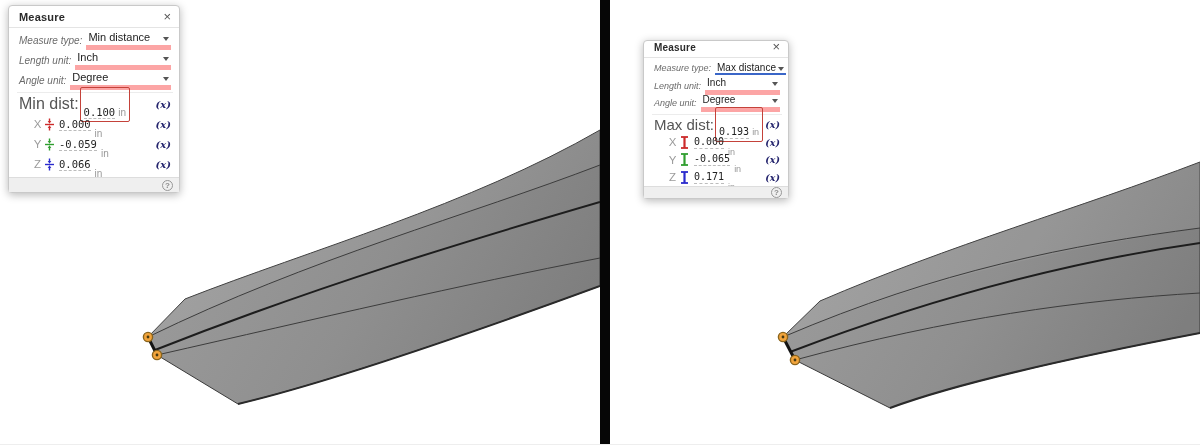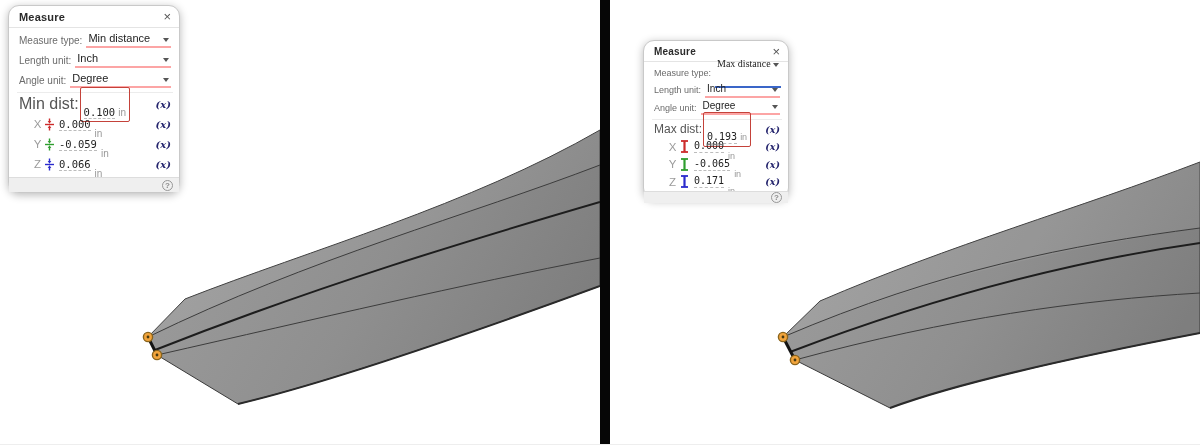--- a/index.html
+++ b/index.html
@@ -7,51 +7,51 @@
   body { background:#ffffff; font-family:"Liberation Sans",sans-serif; position:relative; border-bottom:1px solid #eee; }
 
   .viewport { position:absolute; top:0; bottom:0; background:#fff; overflow:hidden; }
   .vp-left  { left:0; width:600px; }
   .vp-right { left:610px; width:590px; }
   .divider  { position:absolute; top:0; bottom:0; left:600px; width:10px; background:#060606; }
 
   .scene { position:absolute; inset:0; }
 
   
-  .dialog { position:absolute; background:#fff; border:1px solid #c9c9c9; border-radius:11px;
-            box-shadow:0 2px 8px rgba(0,0,0,.28); display:flex; flex-direction:column; color:#333; }
+  .dialog { position:absolute; background:#fff; border:1px solid #c9c9c9; border-radius:4px;
+            box-shadow:0 2px 8px rgba(0,0,0,.28); display:flex; flex-direction:column; color:#333;justify-content:flex-end; }
   .dlg-left  { left:8px;  top:5px;  width:172px; height:188px; }
   .dlg-right { left:33px; top:40px; width:146px; height:159px; }
 
   .dlg-header { display:flex; align-items:center; justify-content:space-between;
                 padding:5px 8px 4px 10px; border-bottom:1px solid #e4e4e4; }
   .dlg-title { font-weight:bold; font-size:11px; color:#2b2b2b; letter-spacing:.2px; }
   .dlg-close { font-size:13px; line-height:10px; color:#555; cursor:pointer; }
   .dlg-right .dlg-title { font-size:10px; }
 
   .dlg-body { flex:1; padding:2px 8px 0 10px; display:flex; flex-direction:column; }
 
   .row { display:flex; align-items:center; height:20px; }
   .dlg-right .row { height:17.5px; }
 
-  .row-label { font-size:10px; color:#6b6b6b; white-space:nowrap; margin-right:4px; }
+  .row-label { font-size:10px; color:#6b6b6b; white-space:nowrap; margin-right:4px;font-style:italic; }
   .dlg-right .row-label { font-size:9px; }
 
-  .select-box { flex:1; display:flex; align-items:flex-end; border-bottom:2px solid #fca5a5;
+  .select-box { flex:1; display:flex; align-items:flex-end; border-bottom:5px solid #fca5a5;
                 padding:0 1px 2px 2px; cursor:pointer; }
-  .select-box.focused { border-bottom:2px solid #3a66c8; padding-bottom:17px;font-family:Liberation Serif, serif; }
+  .select-box.focused { border-bottom:2px solid #3a66c8; padding-bottom:0; }
   .select-value { flex:1; font-size:11px; color:#222; white-space:nowrap; }
   .dlg-right .select-value { font-size:10px; }
   .caret { width:0; height:0; border-left:3.5px solid transparent; border-right:3.5px solid transparent;
            border-top:4.5px solid #555; margin:0 1px 2px 2px; }
 
   .section-rule { border-top:1px solid #ececec; margin:2px -2px 1px; }
 
   .plabel { font-size:16px; color:#555; white-space:nowrap; }
-  .dlg-right .plabel { font-size:12px; }
+  .dlg-right .plabel { font-size:15px; }
 
   .redbox { display:flex; align-items:baseline; gap:3px; border:1.5px solid #c4423a;
             border-radius:2px; padding:0 3px 2px; margin-left:1px; }
 
   .mono { font-family:"DejaVu Sans Mono",monospace; font-size:10.5px; color:#222;
           border-bottom:1px dashed #bcbcbc; line-height:12px; cursor:pointer; }
   .dlg-right .mono { font-size:10px; }
   .unit { font-size:10px; color:#999;margin-top:19px; }
   .dlg-right .unit { font-size:9px; }
 

